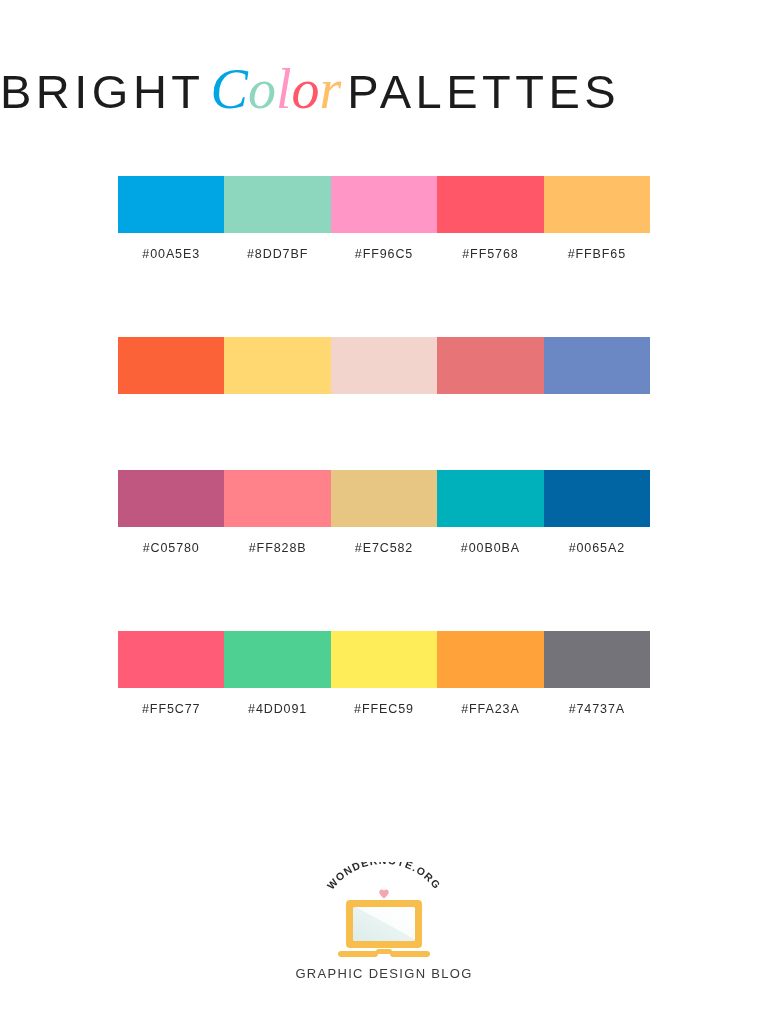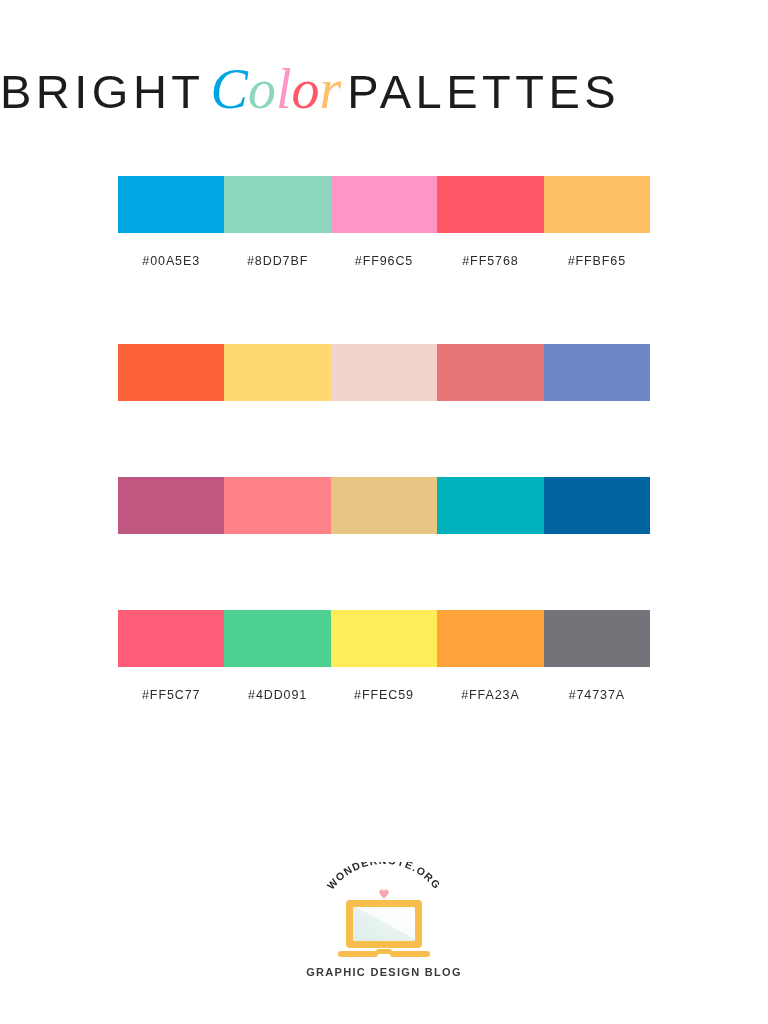--- a/index.html
+++ b/index.html
@@ -66,21 +66,21 @@
     width: 532px;
     height: 57px;
   }
   .swatch {
     flex: 1 1 0;
     height: 57px;
   }
   .label-strip {
     display: flex;
     width: 532px;
-    margin-top: 21px;
+    margin-top: 14px;
   }
   .swatch-label {
     flex: 1 1 0;
     font-family: "Liberation Sans", sans-serif;
     font-size: 12.5px;
     letter-spacing: 0.9px;
     color: #2B2B2B;
     text-align: center;
     white-space: nowrap;
   }
@@ -131,22 +131,22 @@
     transform: translateX(-50%);
     width: 104px;
     height: 66px;
   }
   .tagline {
     position: absolute;
     top: 104px;
     left: 0;
     width: 180px;
     font-family: "Liberation Sans", sans-serif;
-    font-size: 11px;
-    font-weight: 700;
+    font-size: 13px;
+    font-weight: 400;
     letter-spacing: 1.3px;
     color: #3A3A3A;
     text-align: center;
     white-space: nowrap;
   }
 </style>
 </head>
 <body>
 
 <div class="title-wrap">
@@ -181,20 +181,27 @@
         <div class="swatch" style="background: rgb(108, 136, 196);"></div>
       </div>
     </div>
     <div class="palette-row">
       <div class="swatch-strip">
         <div class="swatch" style="background: rgb(192, 87, 128);"></div>
         <div class="swatch" style="background: rgb(255, 130, 139);"></div>
         <div class="swatch" style="background: rgb(231, 197, 130);"></div>
         <div class="swatch" style="background: rgb(0, 176, 186);"></div>
         <div class="swatch" style="background: rgb(0, 101, 162);"></div>
+      </div>
+      <div class="label-strip">
+        <div class="swatch-label">#C05780</div>
+        <div class="swatch-label">#FF828B</div>
+        <div class="swatch-label">#E7C582</div>
+        <div class="swatch-label">#00B0BA</div>
+        <div class="swatch-label">#0065A2</div>
       </div>
     </div>
     <div class="palette-row">
       <div class="swatch-strip">
         <div class="swatch" style="background: rgb(255, 92, 119);"></div>
         <div class="swatch" style="background: rgb(77, 208, 145);"></div>
         <div class="swatch" style="background: rgb(255, 236, 89);"></div>
         <div class="swatch" style="background: rgb(255, 162, 58);"></div>
         <div class="swatch" style="background: rgb(116, 115, 122);"></div>
       </div>

